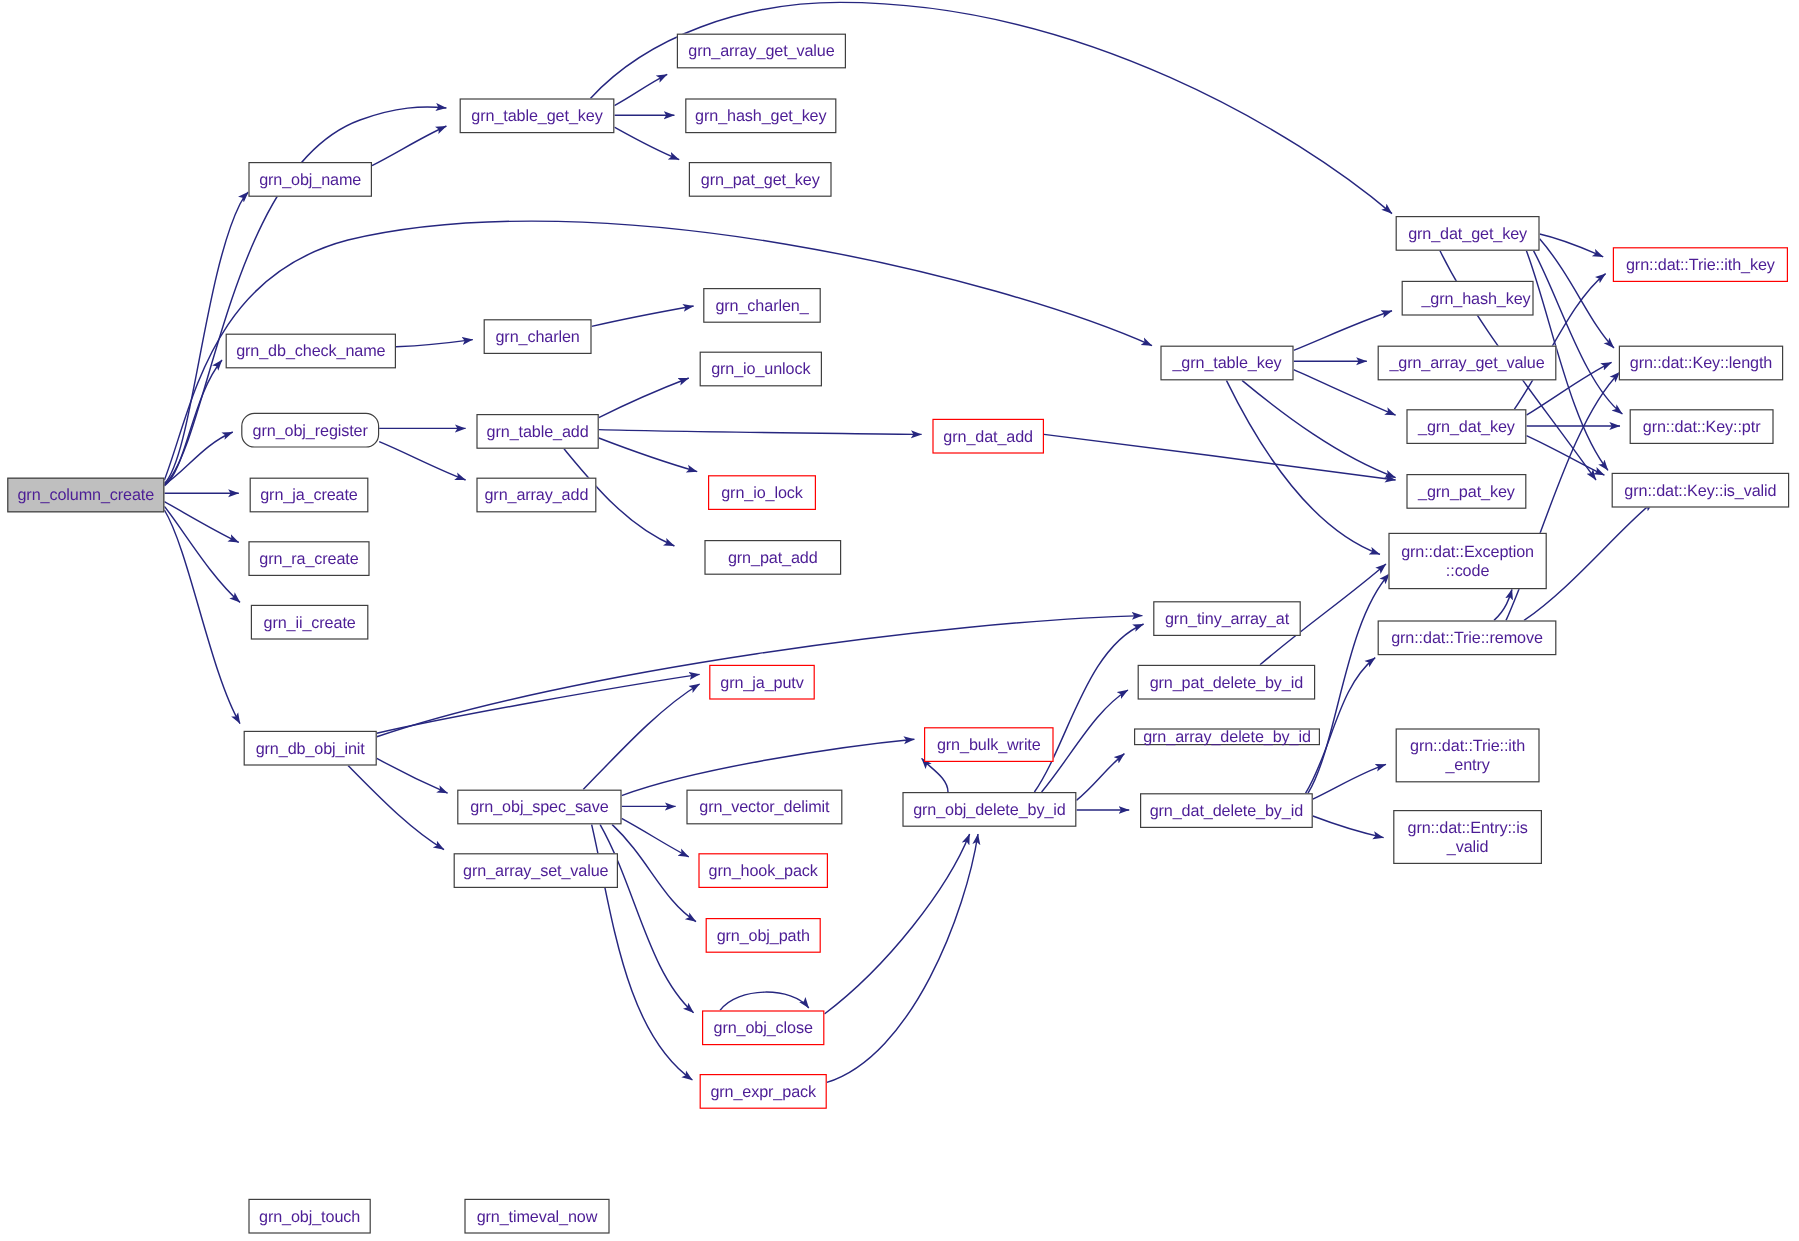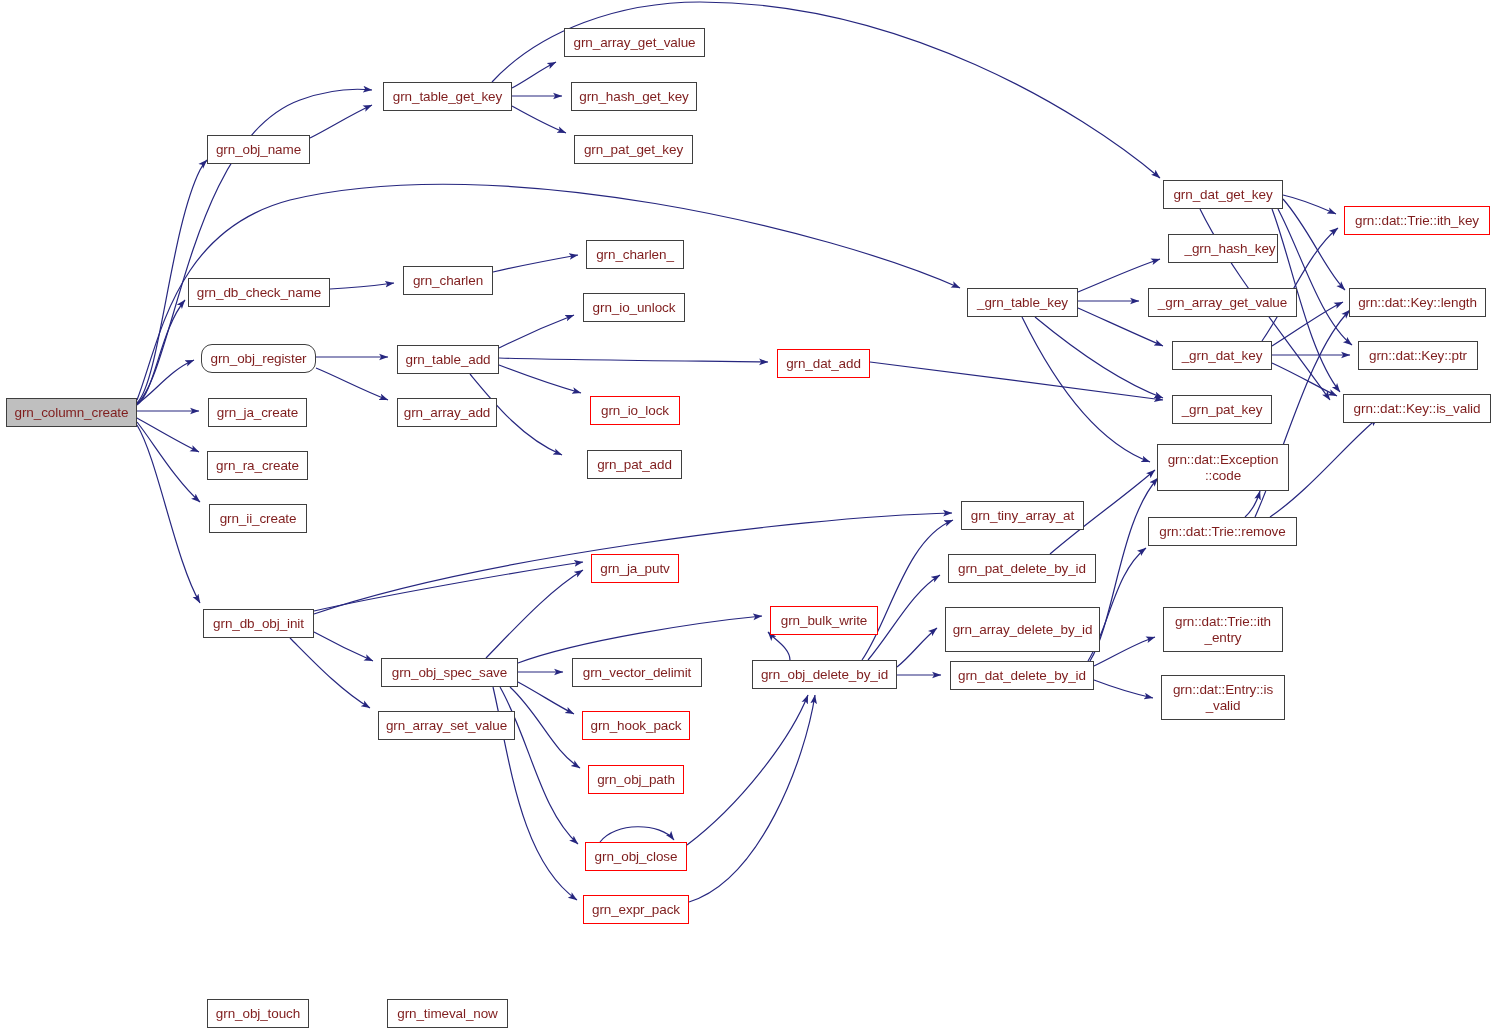--- a/index.html
+++ b/index.html
@@ -1,21 +1,21 @@
 <!DOCTYPE html>
 <html><head>
 <meta charset="utf-8">
 <style>
   html,body{margin:0;padding:0;background:#ffffff;}
   #canvas{position:relative;width:1499px;height:1034px;background:#ffffff;
           font-family:"Liberation Sans","DejaVu Sans",sans-serif;overflow:hidden;}
   svg#edges{position:absolute;left:0;top:0;width:1499px;height:1034px;}
   .node{position:absolute;box-sizing:border-box;display:flex;align-items:center;
         justify-content:center;text-align:center;background:#ffffff;
-        border:1px solid #3f3f3f;color:#7f1d1d;font-size:13.5px;line-height:1.12;
+        border:1px solid #3f3f3f;color:#4c1d95;font-size:13.5px;line-height:1.12;
         letter-spacing:-0.1px;white-space:pre-line;}
   .node.red{border:1px solid #ff0000;}
   .node.filled{background:#bfbfbf;border:1px solid #3f3f3f;}
 </style>
 </head>
 <body>
 
 <div id="canvas">
   <svg id="edges" viewBox="0 0 1499 1034">
     <defs>
@@ -98,39 +98,39 @@
       <div class="node" style="left: 571px; top: 82px; width: 126px; height: 29px;">grn_hash_get_key</div>
       <div class="node" style="left: 574px; top: 135px; width: 119px; height: 29px;">grn_pat_get_key</div>
       <div class="node" style="left: 188px; top: 278px; width: 142px; height: 29px;">grn_db_check_name</div>
       <div class="node" style="left: 403px; top: 266px; width: 90px; height: 29px;">grn_charlen</div>
       <div class="node" style="left: 586px; top: 240px; width: 98px; height: 29px;">grn_charlen_</div>
       <div class="node" style="left: 201px; top: 344px; width: 115px; height: 29px; border-radius: 11px;">grn_obj_register</div>
       <div class="node" style="left: 397px; top: 345px; width: 102px; height: 29px;">grn_table_add</div>
       <div class="node" style="left: 583px; top: 293px; width: 102px; height: 29px;">grn_io_unlock</div>
       <div class="node" style="left: 397px; top: 398px; width: 100px; height: 29px;">grn_array_add</div>
       <div class="node red" style="left: 590px; top: 396px; width: 90px; height: 29px;">grn_io_lock</div>
-      <div class="node" style="left: 587px; top: 450px; width: 95px; height: 29px;">grn_pat_add</div>
+      <div class="node" style="left: 587px; top: 450px; width: 114px; height: 29px;">grn_pat_add</div>
       <div class="node red" style="left: 777px; top: 349px; width: 93px; height: 29px;">grn_dat_add</div>
       <div class="node" style="left: 208px; top: 398px; width: 99px; height: 29px;">grn_ja_create</div>
       <div class="node" style="left: 207px; top: 451px; width: 101px; height: 29px;">grn_ra_create</div>
       <div class="node" style="left: 209px; top: 504px; width: 98px; height: 29px;">grn_ii_create</div>
       <div class="node" style="left: 203px; top: 609px; width: 111px; height: 29px;">grn_db_obj_init</div>
       <div class="node" style="left: 381px; top: 658px; width: 137px; height: 29px; text-align: right;">grn_obj_spec_save</div>
       <div class="node" style="left: 378px; top: 711px; width: 137px; height: 29px;">grn_array_set_value</div>
       <div class="node red" style="left: 591px; top: 554px; width: 88px; height: 29px;">grn_ja_putv</div>
       <div class="node" style="left: 572px; top: 658px; width: 130px; height: 29px;">grn_vector_delimit</div>
       <div class="node red" style="left: 582px; top: 711px; width: 108px; height: 29px;">grn_hook_pack</div>
       <div class="node red" style="left: 588px; top: 765px; width: 96px; height: 29px;">grn_obj_path</div>
       <div class="node red" style="left: 585px; top: 842px; width: 102px; height: 29px;">grn_obj_close</div>
       <div class="node red" style="left: 583px; top: 895px; width: 106px; height: 29px;">grn_expr_pack</div>
       <div class="node red" style="left: 770px; top: 606px; width: 108px; height: 29px;">grn_bulk_write</div>
       <div class="node" style="left: 752px; top: 660px; width: 145px; height: 29px;">grn_obj_delete_by_id</div>
       <div class="node" style="left: 961px; top: 501px; width: 123px; height: 29px;">grn_tiny_array_at</div>
       <div class="node" style="left: 948px; top: 554px; width: 148px; height: 29px;">grn_pat_delete_by_id</div>
-      <div class="node" style="left: 945px; top: 607px; width: 155px; height: 45px;">grn_array_delete_by_id</div>
+      <div class="node" style="left: 945px; top: 607px; width: 155px; height: 14px;">grn_array_delete_by_id</div>
       <div class="node" style="left: 950px; top: 661px; width: 144px; height: 29px;">grn_dat_delete_by_id</div>
       <div class="node" style="left: 967px; top: 288px; width: 111px; height: 29px;">_grn_table_key</div>
       <div class="node" style="left: 1163px; top: 180px; width: 120px; height: 29px;">grn_dat_get_key</div>
       <div class="node" style="left: 1168px; top: 234px; width: 110px; height: 29px; padding-left: 14px;">_grn_hash_key</div>
       <div class="node" style="left: 1148px; top: 288px; width: 149px; height: 29px;">_grn_array_get_value</div>
       <div class="node" style="left: 1172px; top: 341px; width: 100px; height: 29px;">_grn_dat_key</div>
       <div class="node" style="left: 1172px; top: 395px; width: 100px; height: 29px;">_grn_pat_key</div>
       <div class="node" style="left: 1157px; top: 444px; width: 132px; height: 47px;">grn::dat::Exception
 ::code</div>
       <div class="node" style="left: 1148px; top: 517px; width: 149px; height: 29px;">grn::dat::Trie::remove</div>

